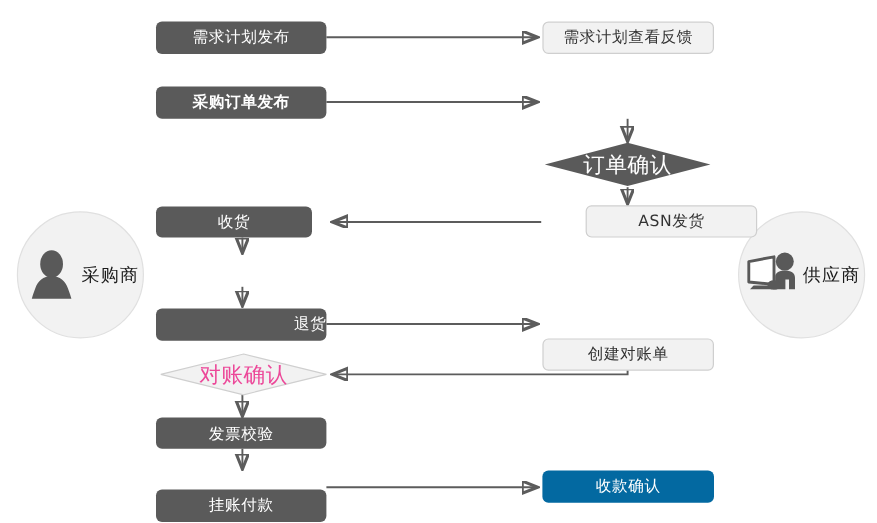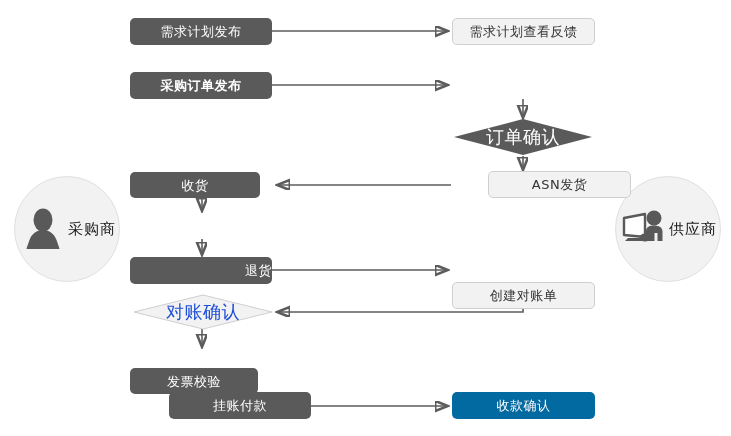--- a/index.html
+++ b/index.html
@@ -63,21 +63,21 @@
     height: 100%;
     display: flex;
     align-items: center;
     justify-content: center;
     font-size: 18px;
     letter-spacing: 0.5px;
     white-space: nowrap;
     user-select: none;
   }
   .diamond-dark .dlabel { color: #ffffff; }
-  .diamond-light .dlabel { color: #1d4ed8; }
+  .diamond-light .dlabel { color: #ec4899; }
 
   
   #wires {
     position: absolute;
     left: 0;
     top: 0;
     width: 731px;
     height: 436px;
     pointer-events: none;
   }
@@ -214,25 +214,25 @@
     <span>创建对账单</span>
   </div>
 
   <div class="diamond diamond-light" style="left:134px; top:295px; width:138px; height:34px;">
     <svg viewBox="0 0 138 34" width="138" height="34">
       <polygon points="69,0 138,17 69,34 0,17" fill="#f2f2f2" stroke="#cfcfcf" stroke-width="1"></polygon>
     </svg>
     <span class="dlabel">对账确认</span>
   </div>
 
-  <div class="node node-dark" style="left:130px; top:368px; width:128px; height:26px;font-family:Liberation Serif, serif;">
+  <div class="node node-dark" style="left:130px; top:348px; width:142px; height:26px;font-family:Liberation Serif, serif;">
     <span>发票校验</span>
   </div>
 
-  <div class="node node-dark" style="left:130px; top:392px; width:142px; height:27px;margin-left:39px;">
+  <div class="node node-dark" style="left:130px; top:408px; width:142px; height:27px;">
     <span>挂账付款</span>
   </div>
 
   <div class="node node-mid" style="left:452px; top:392px; width:143px; height:27px;">
     <span>收款确认</span>
   </div>
 
 </div>
 
 </body></html>

